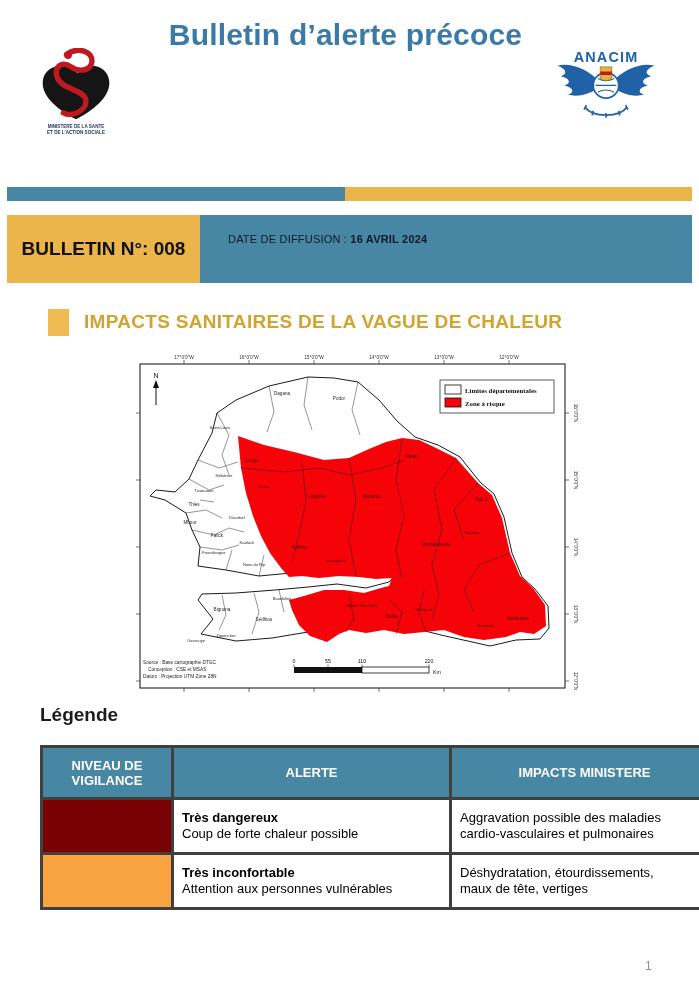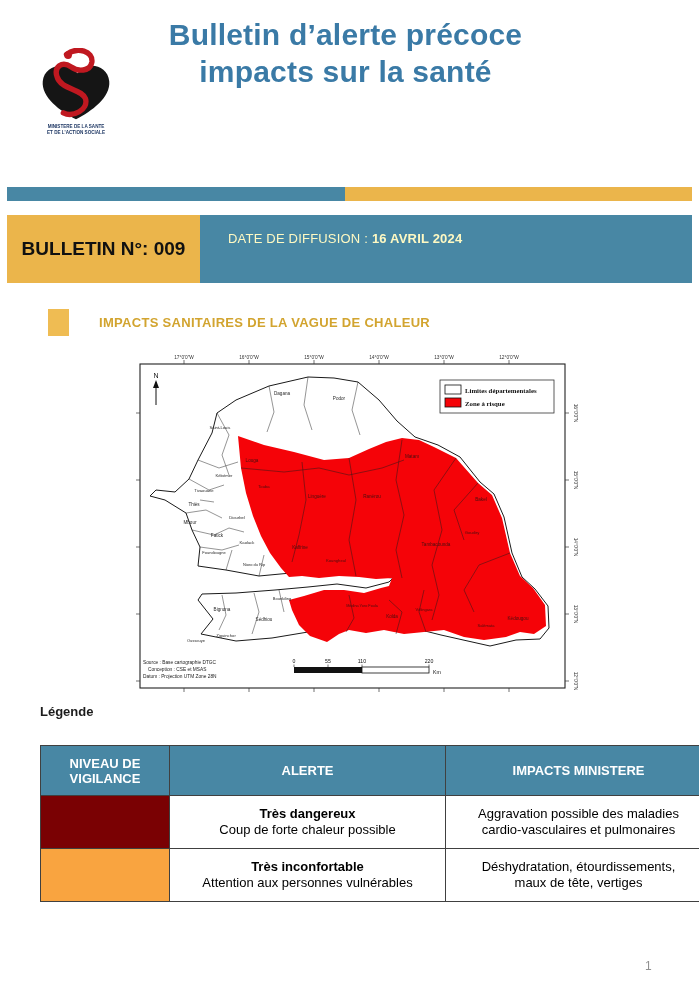--- a/index.html
+++ b/index.html
@@ -17,36 +17,36 @@
   .logo-min .mintxt{position:absolute;top:76px;left:0;width:96px;text-align:center;
          color:var(--navy);font-size:4.6px;font-weight:bold;line-height:5.6px;}
   .logo-anacim{position:absolute;left:554px;top:46px;width:104px;height:88px;}
   .bar-split{position:absolute;left:7px;top:187px;width:685px;height:14px;display:flex;}
   .bar-split .b1{width:338px;background:var(--teal);}
   .bar-split .b2{flex:1;background:var(--yellow);}
   
   .bulbar{position:absolute;left:7px;top:215px;width:685px;height:68px;display:flex;}
   .bulnum{width:193px;background:var(--yellow);display:flex;align-items:center;justify-content:center;
           color:#111;font-weight:bold;font-size:19px;}
-  .bulinfo{flex:1;background:var(--teal);color:#fef9c3;padding:10px 0 0 28px;font-size:13px;}
+  .bulinfo{flex:1;background:var(--teal);color:#0f172a;padding:10px 0 0 28px;font-size:11px;}
   .bulinfo .line{line-height:28px;font-weight:500;letter-spacing:.2px;}
   .bulinfo b{font-weight:800;}
   
   .section{position:absolute;left:48px;top:308px;height:28px;display:flex;align-items:center;}
   .section .sq{width:21px;height:27px;background:#EFBC53;margin-right:15px;}
-  .section .stxt{color:var(--gold);font-weight:bold;font-size:13px;letter-spacing:.3px;margin-left:15px;}
+  .section .stxt{color:var(--gold);font-weight:bold;font-size:19px;letter-spacing:.3px;}
   
   .map{position:absolute;left:134px;top:350px;width:470px;height:348px;}
   
-  .legende{position:absolute;left:40px;top:704px;font-size:13px;font-weight:bold;color:#1c1c1c;}
+  .legende{position:absolute;left:40px;top:704px;font-size:19px;font-weight:bold;color:#1c1c1c;}
   .vtable{position:absolute;left:40px;top:745px;width:622px;border-collapse:collapse;
           font-size:13px;color:#000;table-layout:fixed;}
-  .vtable td,.vtable th{border:1px solid #404040;padding:8px;}
+  .vtable td,.vtable th{border:3px solid #404040;padding:8px;}
   .vtable th{background:var(--teal);color:#fff;font-size:13px;font-weight:bold;height:33px;line-height:15px;}
-  .vtable td{height:36px;text-align:center;vertical-align:middle;line-height:16.5px;margin-top:35px;}
+  .vtable td{height:36px;text-align:left;vertical-align:middle;line-height:16.5px;margin-top:35px;}
   .c1{width:112px;} .c2{width:259px;text-align:center;} .c3{width:249px;}
   .alert-b{font-weight:bold;}
   .pagenum{position:absolute;left:645px;top:959px;color:#909090;font-size:12px;}
   svg text{font-family:"Liberation Sans",sans-serif;}
   .sertxt{font-family:"Liberation Serif",serif;}
 </style>
 </head>
 <body>
 
 <div class="page">
@@ -58,31 +58,43 @@
       <circle cx="25" cy="4.5" r="2.4" fill="var(--logored)"></circle>
     </svg>
     <div class="mintxt">
       <div>MINISTERE DE LA SANTE</div>
       <div>ET DE L'ACTION SOCIALE</div>
     </div>
   </div>
 
   <div class="title">
     <div>Bulletin d’alerte précoce</div>
-    <div>impacts sur la santé</div>
-  </div>
-
+  </div>
+
+  <div class="logo-anacim">
+    <svg width="104" height="88" viewBox="0 0 90 74">
+      <text x="45" y="13" text-anchor="middle" font-size="12.5" font-weight="bold" fill="var(--logoblue)" letter-spacing="1">ANACIM</text>
+      <path d="M41,32 C30,18 13,13 3,16 C11,19 12,23 6,25 C14,27 15,31 9,33 C17,35 18,39 12,41 C22,44 34,39 41,33 Z" fill="var(--logoblue)"></path>
+      <path d="M49,32 C60,18 77,13 87,16 C79,19 78,23 84,25 C76,27 75,31 81,33 C73,35 72,39 78,41 C68,44 56,39 49,33 Z" fill="var(--logoblue)"></path>
+      <circle cx="45" cy="33" r="11" fill="#fff" stroke="var(--logoblue)" stroke-width="1.4"></circle>
+      <path d="M38,27 Q45,31 52,27 M36,33 H54 M38,39 Q45,35 52,39" stroke="var(--logoblue)" stroke-width="1" fill="none"></path>
+      <path d="M40,17 h10 v10 q-5,4 -10,0 Z" fill="#E8B33B" stroke="#8a6a10" stroke-width=".6"></path>
+      <path d="M40,21 h10 v3 h-10 Z" fill="#C01820"></path>
+      <path d="M27,52 C33,61 57,61 63,52" stroke="var(--logoblue)" stroke-width="1.6" fill="none"></path>
+      <path d="M28,50 l-2,4 M34,55 l-1,4 M45,57 l0,4 M56,55 l1,4 M62,50 l2,4" stroke="var(--logoblue)" stroke-width="1.4"></path>
+    </svg>
+  </div>
 
   <div class="bar-split">
     <div class="b1"></div>
     <div class="b2"></div>
   </div>
 
   <div class="bulbar">
-    <div class="bulnum">BULLETIN N°: 009</div>
+    <div class="bulnum">BULLETIN N°: 008</div>
     <div class="bulinfo">
       <div class="line"><span>DATE DE DIFFUSION : </span><b>16 AVRIL 2024</b></div>
     </div>
   </div>
 
   <div class="section">
     <div class="sq"></div>
     <div class="stxt">IMPACTS SANITAIRES DE LA VAGUE DE CHALEUR</div>
   </div>
 

